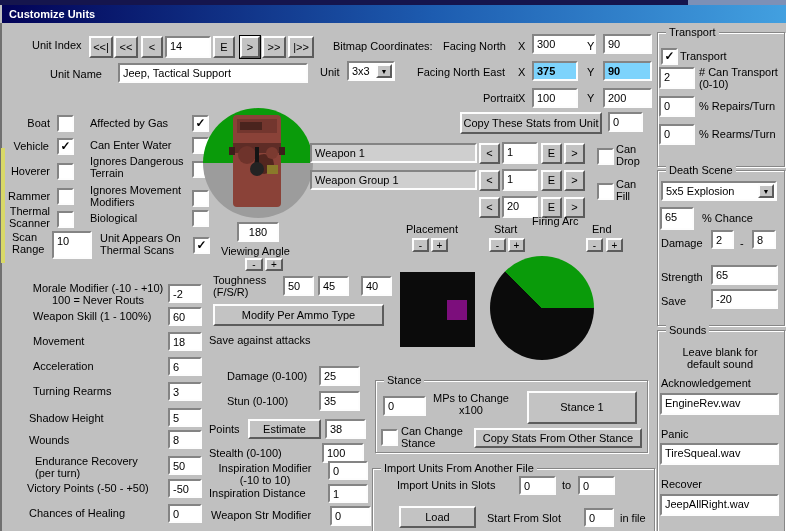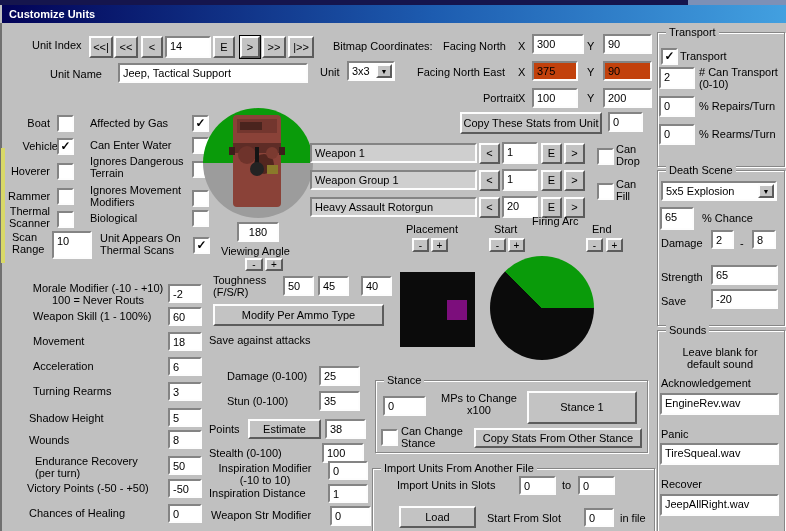--- a/index.html
+++ b/index.html
@@ -1,21 +1,21 @@
 <!DOCTYPE html>
 <html style="--green: #0a9b0a; --dark: #0b0b0b; --purple: #7c0e7c; --circlegray: #9c9c9c; --titlebar_left: #020257; --titlebar_right: #42a0e0; --desktop_strip: #15154d;"><head>
 <meta charset="utf-8">
 <style>
   html,body{margin:0;padding:0;background:#c0c0c0;}
   #app{position:relative;width:786px;height:531px;background:#c0c0c0;overflow:hidden;
        font-family:"Liberation Sans",sans-serif;font-size:11px;color:#000;}
   .lbl{position:absolute;white-space:pre-line;line-height:12px;}
   .fld{position:absolute;background:#fff;border:2px solid;border-color:#848484 #fdfdfd #fdfdfd #848484;
        padding:2px 3px;line-height:13px;box-sizing:border-box;overflow:hidden;white-space:nowrap;}
-  .fld.gray{background:#c2410c;}
+  .fld.gray{background:#7dd3fc;font-weight:bold;}
   .fld.listgray{background:#cfcfcf;}
   .btn{position:absolute;background:#c3c3c3;border:2px solid;border-color:#fdfdfd #5c5c5c #5c5c5c #fdfdfd;
        display:flex;align-items:center;justify-content:center;box-sizing:border-box;text-align:center;
        line-height:11px;cursor:default;overflow:hidden;}
   .btn.default{outline:1px solid #000;}
   .btn.small{font-size:10px;line-height:9px;}
   .cb{position:absolute;width:13px;height:13px;background:#fff;border:2px solid;
       border-color:#848484 #fdfdfd #fdfdfd #848484;font-size:12px;font-weight:bold;line-height:12px;
       text-align:center;box-sizing:content-box;}
   .grp{position:absolute;border:1px solid #868686;box-shadow:1px 1px 0 #ffffff,inset 1px 1px 0 #ffffff;}
@@ -55,21 +55,21 @@
   <div class="btn" style="left:141px;top:36px;width:22px;height:22px;">&lt;</div>
   <div class="fld" style="left:165px;top:36px;width:46px;height:22px;">14</div>
   <div class="btn" style="left:213px;top:36px;width:22px;height:22px;">E</div>
   <div class="btn default" style="left:240px;top:36px;width:20px;height:22px;">&gt;</div>
   <div class="btn" style="left:262px;top:36px;width:24px;height:22px;">&gt;&gt;</div>
   <div class="btn" style="left:288px;top:36px;width:26px;height:22px;">|&gt;&gt;</div>
 
   <div class="lbl" style="left:333px;top:40px;">Bitmap Coordinates:</div>
   <div class="lbl" style="left:443px;top:40px;">Facing North</div>
   <div class="lbl" style="left:518px;top:40px;">X</div>
-  <div class="fld" style="left:532px;top:34px;width:52px;height:20px;">300</div>
+  <div class="fld" style="left:532px;top:34px;width:64px;height:20px;">300</div>
   <div class="lbl" style="left:587px;top:40px;">Y</div>
   <div class="fld" style="left:603px;top:34px;width:49px;height:20px;">90</div>
 
   <div class="lbl" style="left:50px;top:68px;">Unit Name</div>
   <div class="fld" style="left:118px;top:63px;width:190px;height:20px;">Jeep, Tactical Support</div>
   <div class="lbl" style="left:320px;top:66px;">Unit</div>
   <div class="fld" style="left:347px;top:61px;width:48px;height:20px;padding-right:18px;">
     <span>3x3</span>
     <span class="dd-arrow">▼</span>
   </div>
@@ -83,21 +83,21 @@
   <div class="lbl" style="left:518px;top:92px;">X</div>
   <div class="fld" style="left:532px;top:88px;width:46px;height:20px;">100</div>
   <div class="lbl" style="left:587px;top:92px;">Y</div>
   <div class="fld" style="left:603px;top:88px;width:49px;height:20px;">200</div>
 
   <div class="btn" style="left:460px;top:112px;width:142px;height:22px;">Copy These Stats from Unit</div>
   <div class="fld" style="left:608px;top:112px;width:35px;height:20px;">0</div>
 
   <div class="lbl right" style="left:8px;top:117px;width:42px;">Boat</div>
   <span class="cb" style="left:57px;top:115px;"></span>
-  <div class="lbl right" style="left:16px;top:140px;width:42px;">Vehicle</div>
+  <div class="lbl right" style="left:7px;top:140px;width:42px;">Vehicle</div>
   <span class="cb" style="left:57px;top:138px;">✓</span>
   <div class="lbl right" style="left:8px;top:165px;width:42px;">Hoverer</div>
   <span class="cb" style="left:57px;top:163px;"></span>
   <div class="lbl right" style="left:8px;top:190px;width:42px;">Rammer</div>
   <span class="cb" style="left:57px;top:188px;"></span>
   <div class="lbl right" style="left:4px;top:205px;width:46px;">Thermal
 Scanner</div>
   <span class="cb" style="left:57px;top:211px;"></span>
   <div class="lbl" style="left:12px;top:231px;">Scan
 Range</div>
@@ -144,21 +144,20 @@
   <div class="fld" style="left:502px;top:142px;width:36px;height:22px;">1</div>
   <div class="btn" style="left:541px;top:143px;width:21px;height:21px;">E</div>
   <div class="btn" style="left:564px;top:143px;width:21px;height:21px;">&gt;</div>
 
   <div class="fld listgray" style="left:310px;top:170px;width:167px;height:20px;">Weapon Group 1</div>
   <div class="btn" style="left:479px;top:170px;width:21px;height:21px;">&lt;</div>
   <div class="fld" style="left:502px;top:169px;width:36px;height:22px;">1</div>
   <div class="btn" style="left:541px;top:170px;width:21px;height:21px;">E</div>
   <div class="btn" style="left:564px;top:170px;width:21px;height:21px;">&gt;</div>
 
-  <div class="fld listgray" style="left:310px;top:197px;width:167px;height:20px;">Heavy Assault Rotorgun</div>
   <div class="btn" style="left:479px;top:197px;width:21px;height:21px;">&lt;</div>
   <div class="fld" style="left:502px;top:196px;width:36px;height:22px;">20</div>
   <div class="btn" style="left:541px;top:197px;width:21px;height:21px;">E</div>
   <div class="btn" style="left:564px;top:197px;width:21px;height:21px;">&gt;</div>
 
   <span class="cb" style="left:597px;top:148px;"></span>
   <div class="lbl" style="left:616px;top:143px;">Can
 Drop</div>
   <span class="cb" style="left:597px;top:183px;"></span>
   <div class="lbl" style="left:616px;top:178px;">Can
@@ -224,21 +223,21 @@
   <div class="fld" style="left:328px;top:461px;width:40px;height:19px;">0</div>
   <div class="lbl" style="left:209px;top:487px;">Inspiration Distance</div>
   <div class="fld" style="left:328px;top:484px;width:40px;height:19px;">1</div>
   <div class="lbl" style="left:211px;top:509px;">Weapon Str Modifier</div>
   <div class="fld" style="left:330px;top:506px;width:41px;height:20px;">0</div>
 
   <div class="grp" style="left:375px;top:380px;width:271px;height:71px;">
     <div class="grp-title">Stance</div>
   </div>
   <div class="fld" style="left:383px;top:396px;width:43px;height:20px;">0</div>
-  <div class="lbl center" style="left:426px;top:392px;width:90px;padding-left:8px;">MPs to Change
+  <div class="lbl center" style="left:426px;top:392px;width:90px;">MPs to Change
 x100</div>
   <div class="btn" style="left:527px;top:391px;width:110px;height:33px;">Stance 1</div>
   <span class="cb" style="left:381px;top:429px;"></span>
   <div class="lbl" style="left:401px;top:425px;">Can Change
 Stance</div>
   <div class="btn" style="left:474px;top:428px;width:168px;height:20px;">Copy Stats From Other Stance</div>
 
   <div class="grp" style="left:372px;top:468px;width:281px;height:70px;">
     <div class="grp-title">Import Units From Another File</div>
   </div>

